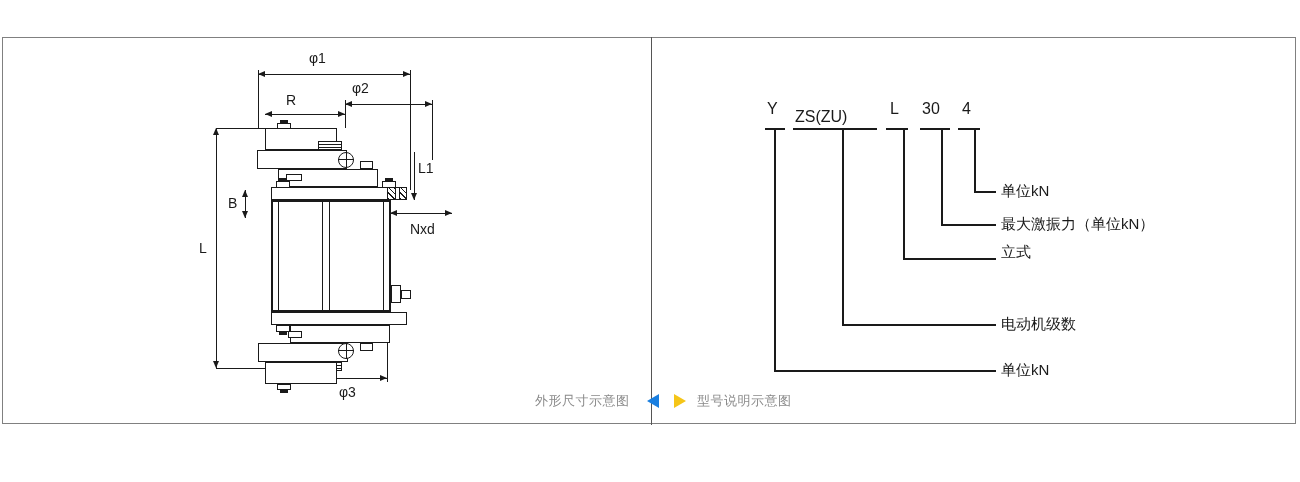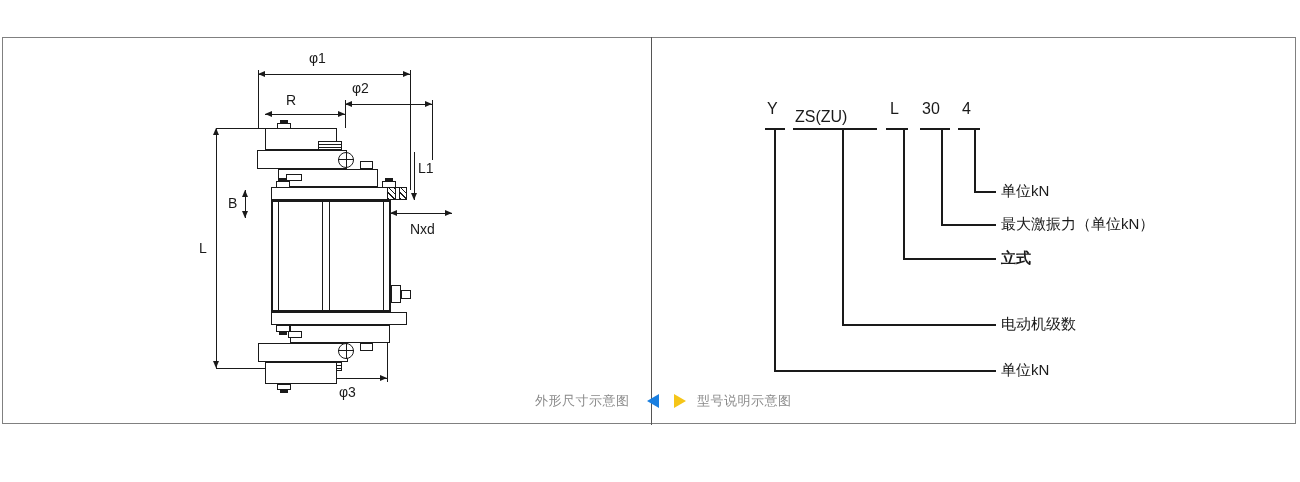--- a/index.html
+++ b/index.html
@@ -194,21 +194,21 @@
   <div class="ld v2" style="left:974px;top:128px;height:65px;"></div>
   <div class="ld h2" style="left:974px;top:191px;width:22px;"></div>
   <div class="rlbl" style="left:1001px;top:182px;">单位kN</div>
 
   <div class="ld v2" style="left:941px;top:128px;height:98px;"></div>
   <div class="ld h2" style="left:941px;top:224px;width:55px;"></div>
   <div class="rlbl" style="left:1001px;top:215px;text-align:center;">最大激振力（单位kN）</div>
 
   <div class="ld v2" style="left:903px;top:128px;height:132px;"></div>
   <div class="ld h2" style="left:903px;top:258px;width:93px;"></div>
-  <div class="rlbl" style="left:1001px;top:249px;font-weight:bold;">立式</div>
+  <div class="rlbl" style="left:1001px;top:243px;">立式</div>
 
   <div class="ld v2" style="left:842px;top:128px;height:198px;"></div>
   <div class="ld h2" style="left:842px;top:324px;width:154px;"></div>
   <div class="rlbl" style="left:1001px;top:315px;">电动机级数</div>
 
   <div class="ld v2" style="left:774px;top:128px;height:244px;"></div>
   <div class="ld h2" style="left:774px;top:370px;width:222px;"></div>
   <div class="rlbl" style="left:1001px;top:361px;">单位kN</div>
 
 </div>

